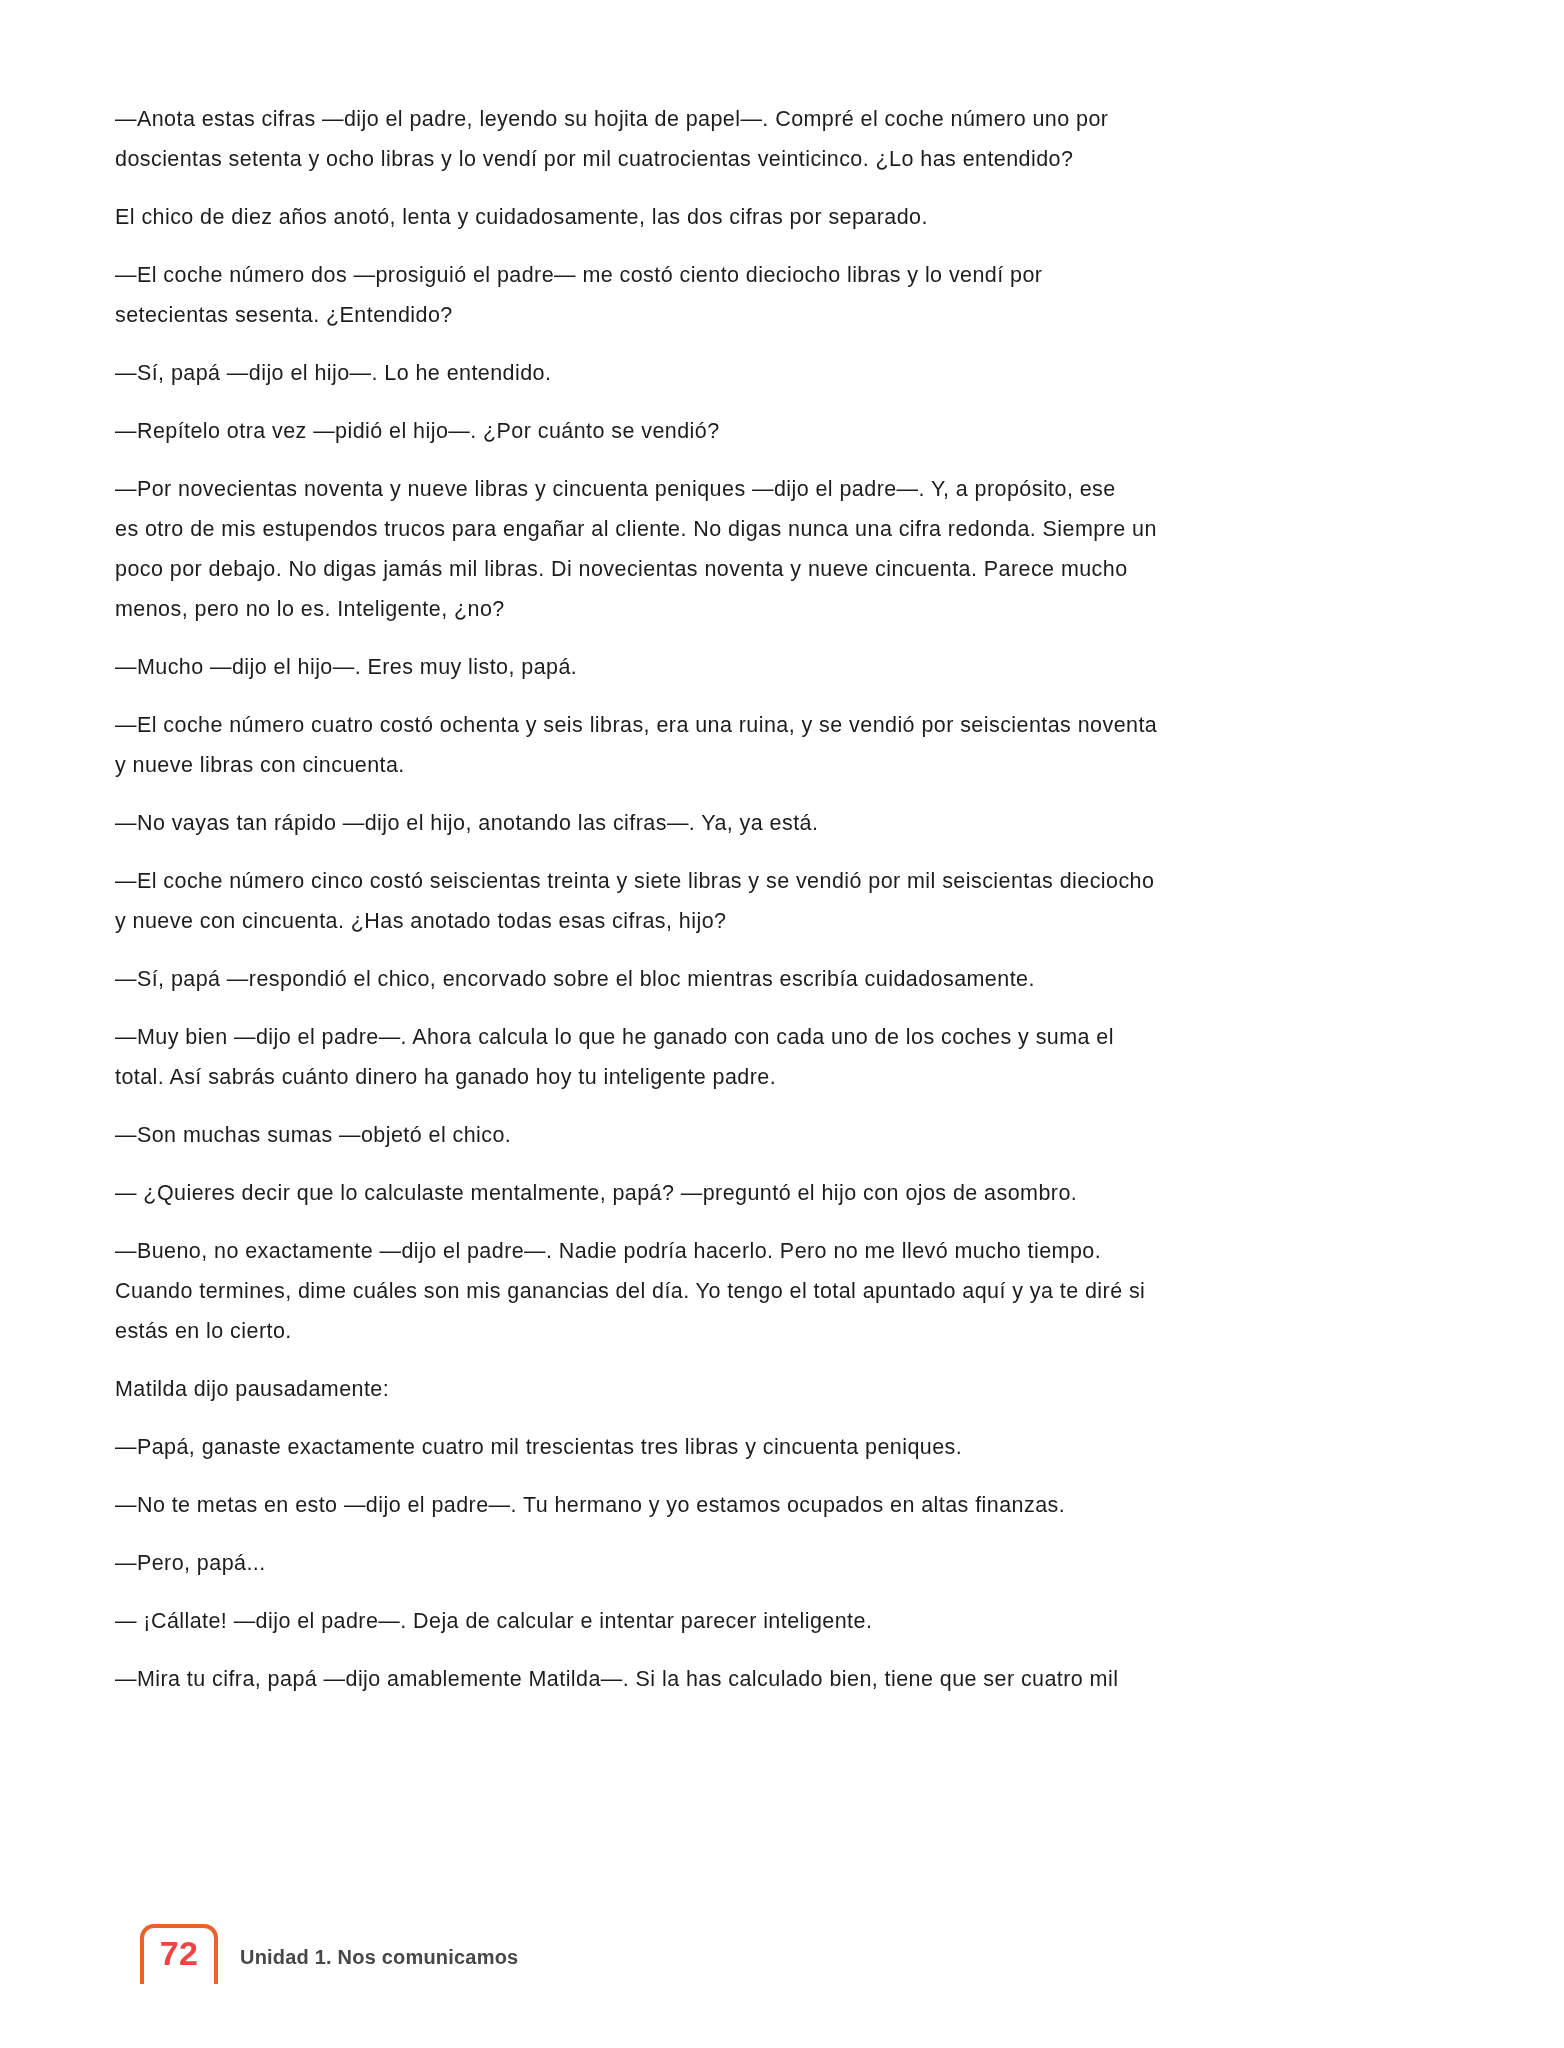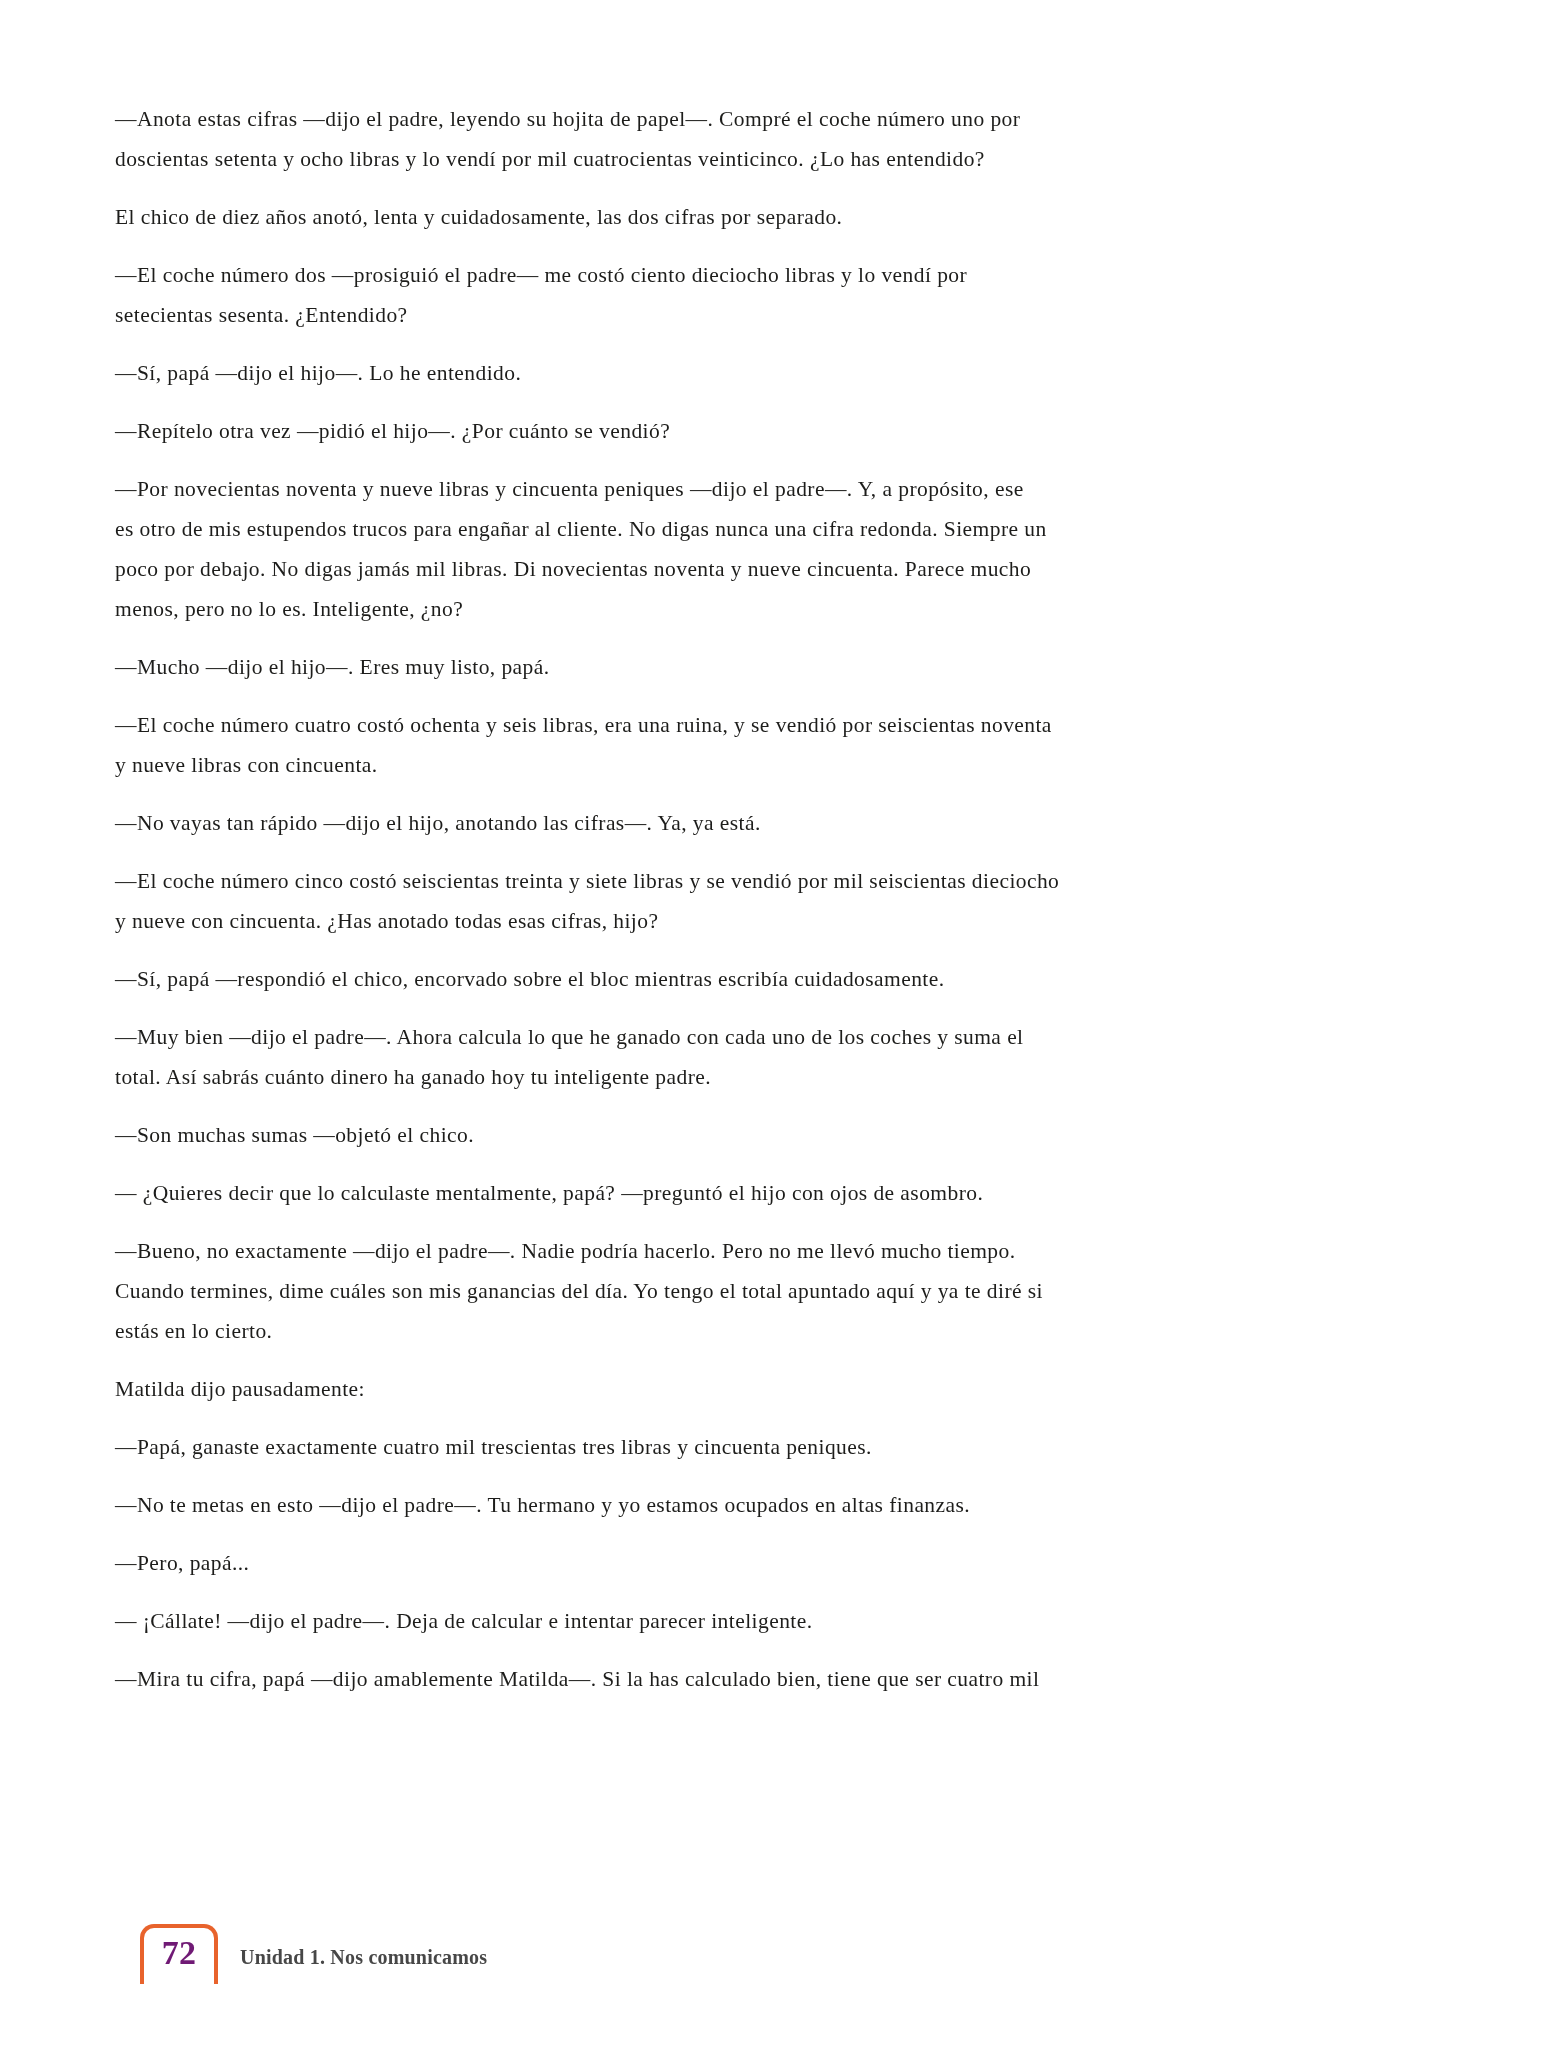--- a/index.html
+++ b/index.html
@@ -6,21 +6,21 @@
     margin: 0;
     padding: 0;
     background: #ffffff;
   }
   .page {
     position: relative;
     width: 1564px;
     height: 2048px;
     background: #ffffff;
     overflow: hidden;
-    font-family: Liberation Serif, serif;
+    font-family: Liberation Sans, sans-serif;
   }
   .content {
     position: absolute;
     left: 115px;
     top: 99px;
     width: 1348px;
     color: #1d1d1b;
     font-size: 21.5px;
     font-weight: 400;
     line-height: 40px;
@@ -47,21 +47,21 @@
     border-bottom: none;
     border-radius: 14px 14px 0 0;
     display: flex;
     align-items: center;
     justify-content: center;
     box-sizing: content-box;
   }
   .page-number {
     font-size: 34px;
     font-weight: 700;
-    color: #701a75;
+    color: #ef4444;
     letter-spacing: 0.01em;
     margin-top: -6px;
   }
   .section-label {
     margin-left: 22px;
     margin-top: 22px;
     font-size: 20px;
     font-weight: 700;
     color: #474747;
     letter-spacing: 0.01em;

